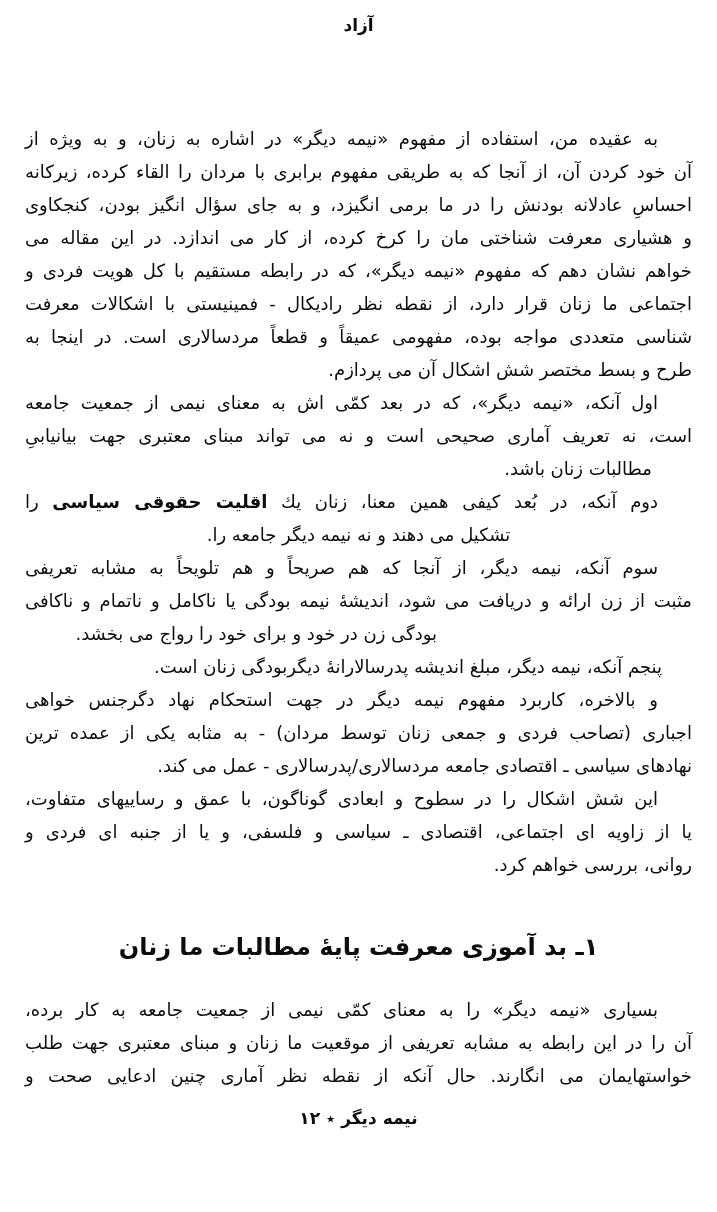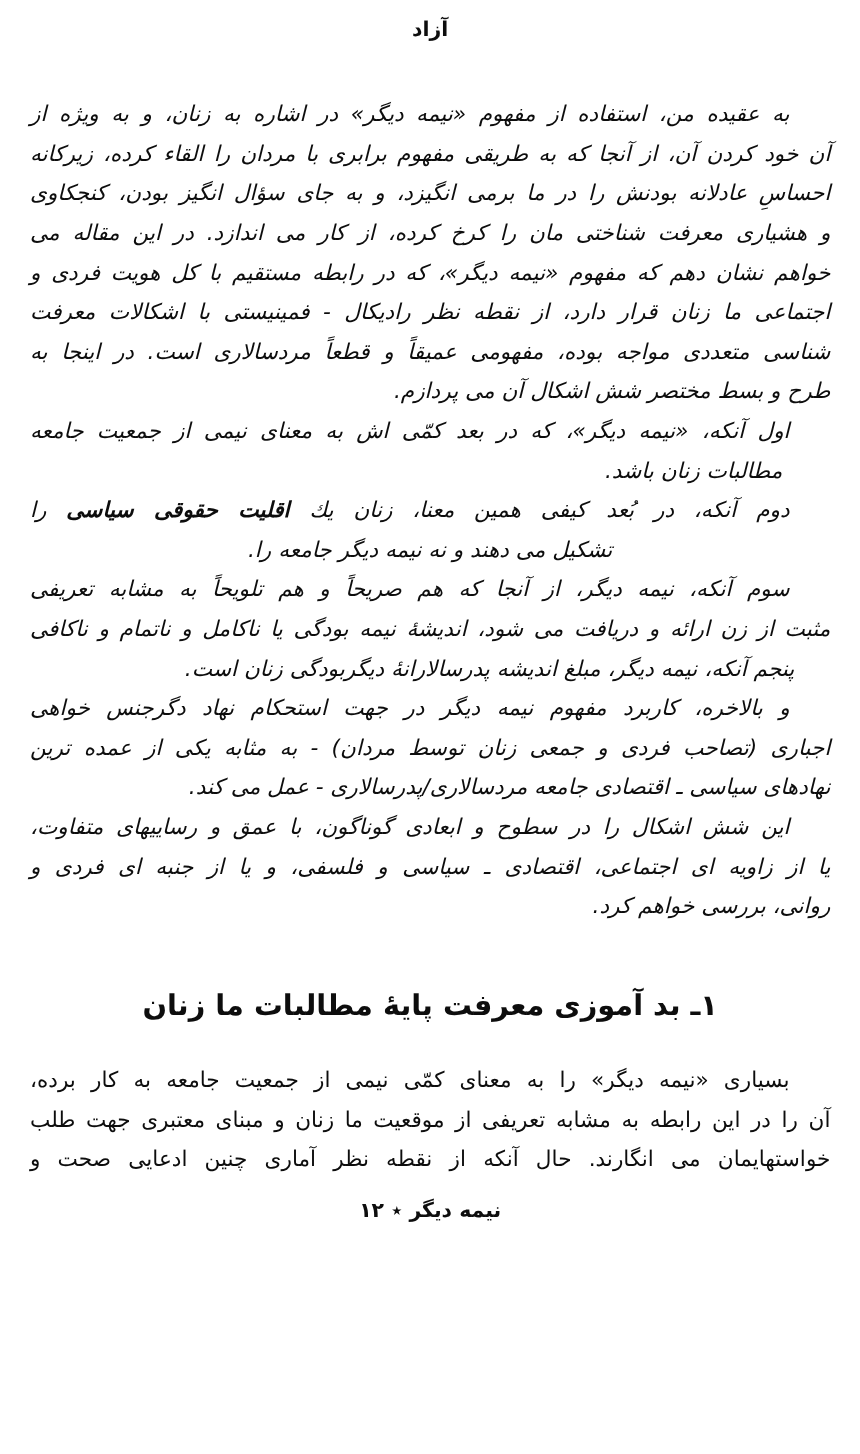--- a/index.html
+++ b/index.html
@@ -23,23 +23,22 @@
     background: #ffffff;
   }
   .doc-header {
     padding-top: 15px;
     text-align: center;
     font-size: 17px;
     font-weight: bold;
     letter-spacing: 1px;
   }
   .body-text {
-    margin-top: 44px;
+    margin-top: 87px;
     font-size: 18px;
-    font-style: italic;
   }
   .paragraph { margin: 0; }
   .line {
     line-height: 33px;
     min-height: 33px;
   }
   .align-justify {
     text-align: justify;
     text-align-last: justify;
   }
@@ -79,29 +78,31 @@
         <div class="line align-justify"><span>آن خود کردن آن، از آنجا که به طریقی مفهوم برابری با مردان را القاء کرده، زیرکانه</span></div>
         <div class="line align-justify"><span>احساسِ عادلانه بودنش را در ما برمی انگیزد، و به جای سؤال انگیز بودن، کنجکاوی</span></div>
         <div class="line align-justify"><span>و هشیاری معرفت شناختی مان را کرخ کرده، از کار می اندازد. در این مقاله می</span></div>
         <div class="line align-justify"><span>خواهم نشان دهم که مفهوم «نیمه دیگر»، که در رابطه مستقیم با کل هویت فردی و</span></div>
         <div class="line align-justify"><span>اجتماعی ما زنان قرار دارد، از نقطه نظر رادیکال - فمینیستی با اشکالات معرفت</span></div>
         <div class="line align-justify"><span>شناسی متعددی مواجه بوده، مفهومی عمیقاً و قطعاً مردسالاری است. در اینجا به</span></div>
         <div class="line align-left" style="padding-left: 75px;"><span>طرح و بسط مختصر شش اشکال آن می پردازم.</span></div>
       </div>
       <div class="paragraph">
         <div class="line align-justify indent"><span>اول آنکه، «نیمه دیگر»، که در بعد کمّی اش به معنای نیمی از جمعیت جامعه</span></div>
+        <div class="line align-justify"><span>است، نه تعریف آماری صحیحی است و نه می تواند مبنای معتبری جهت بیانیابیِ</span></div>
         <div class="line align-right" style="padding-right: 40px;"><span>مطالبات زنان باشد.</span></div>
       </div>
       <div class="paragraph">
         <div class="line align-justify indent"><span>دوم آنکه، در بُعد کیفی همین معنا، زنان یك </span><span class="bold-seg">اقلیت حقوقی سیاسی</span><span> را</span></div>
         <div class="line align-center"><span>تشکیل می دهند و نه نیمه دیگر جامعه را.</span></div>
       </div>
       <div class="paragraph">
         <div class="line align-justify indent"><span>سوم آنکه، نیمه دیگر، از آنجا که هم صریحاً و هم تلویحاً به مشابه تعریفی</span></div>
         <div class="line align-justify"><span>مثبت از زن ارائه و دریافت می شود، اندیشۀ نیمه بودگی یا ناکامل و ناتمام و ناکافی</span></div>
+        <div class="line align-right" style="padding-right: 255px;"><span>بودگی زن در خود و برای خود را رواج می بخشد.</span></div>
       </div>
       <div class="paragraph">
         <div class="line align-right" style="padding-right: 30px;"><span>پنجم آنکه، نیمه دیگر، مبلغ اندیشه پدرسالارانۀ دیگربودگی زنان است.</span></div>
       </div>
       <div class="paragraph">
         <div class="line align-justify indent"><span>و بالاخره، کاربرد مفهوم نیمه دیگر در جهت استحکام نهاد دگرجنس خواهی</span></div>
         <div class="line align-justify"><span>اجباری (تصاحب فردی و جمعی زنان توسط مردان) - به مثابه یکی از عمده ترین</span></div>
         <div class="line align-left" style="padding-left: 35px;"><span>نهادهای سیاسی ـ اقتصادی جامعه مردسالاری/پدرسالاری - عمل می کند.</span></div>
       </div>
       <div class="paragraph">

